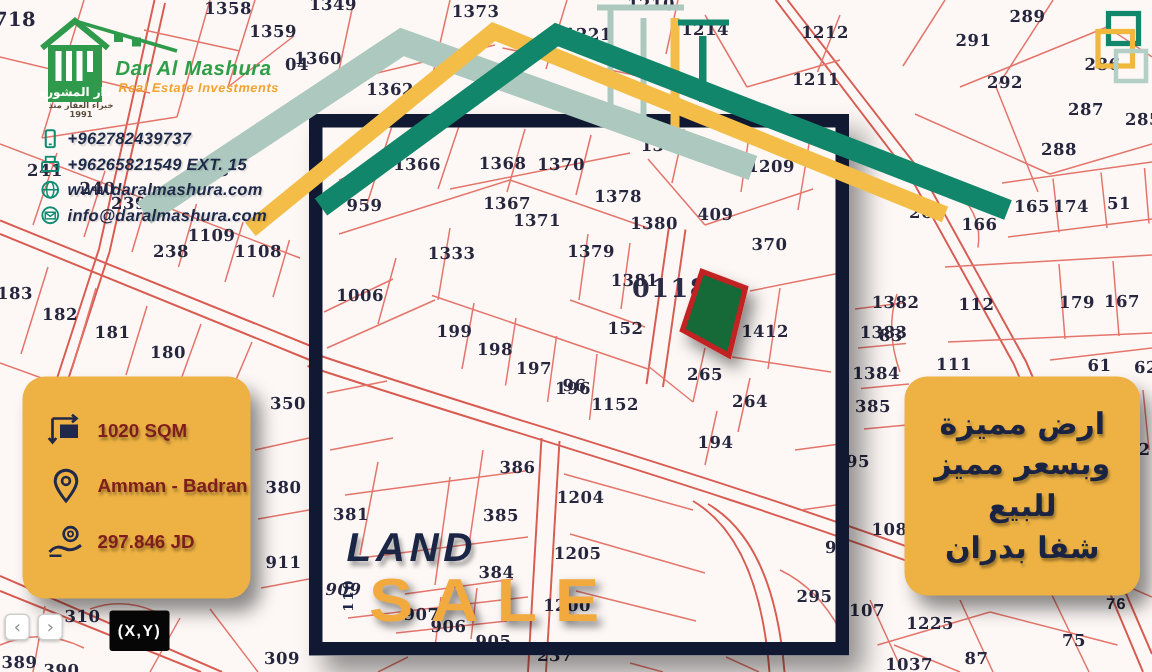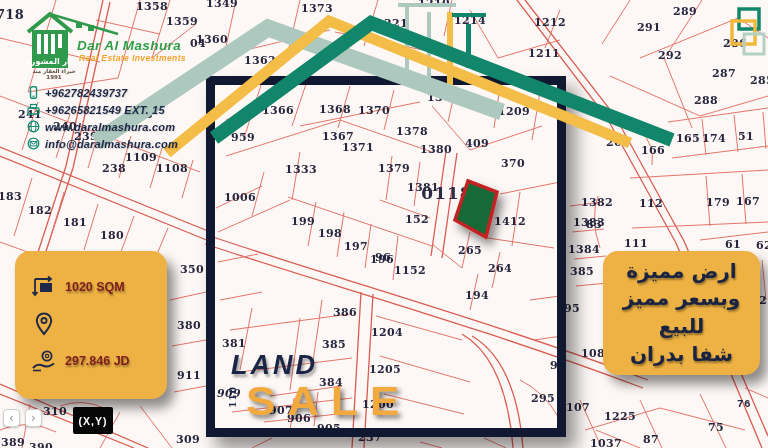--- a/index.html
+++ b/index.html
@@ -45,21 +45,21 @@
           text-shadow:1px 1px 1px rgba(0,0,0,.15); white-space:nowrap; }
 
   
   .card { position:absolute; background:#edb243; border-radius:15px; z-index:6;
           box-shadow:7px 9px 12px rgba(0,0,0,.45); }
   .card-left { left:15px; top:251px; width:152px; height:148px; padding:24px 10px 0 16px; }
   .i-row { display:flex; align-items:center; margin-bottom:13px; }
   .i-ic { width:26px; height:24px; flex:0 0 26px; margin-right:8px; }
   .i-tx { font:800 12.5px "Liberation Sans",sans-serif; color:#7f1d1d;
           text-shadow:1px 2px 2px rgba(0,0,0,.35); white-space:nowrap; }
-  .card-right { left:603px; top:251px; width:157px; height:124px;
+  .card-right { left:603px; top:251px; width:157px; height:146px;
                 display:flex; flex-direction:column; justify-content:center; }
   .ar-line { direction:rtl; text-align:center; font:700 20px "DejaVu Sans",sans-serif;
              color:#1a2342; line-height:1.38; text-shadow:1px 2px 2px rgba(0,0,0,.35); }
 
   
   .land { position:absolute; left:231px; top:350px; z-index:6;
           font:italic 900 27px "Liberation Sans",sans-serif; color:#1b2545;
           letter-spacing:3px; text-shadow:2px 3px 3px rgba(0,0,0,.35); }
   .sale { position:absolute; left:246px; top:378px; z-index:6;
           font:900 44px "Liberation Sans",sans-serif; color:#f2a93e;
@@ -423,20 +423,21 @@
         <path d="M4,4 L20,4 M17,1.5 L20,4 L17,6.5" stroke="#20294a" stroke-width="1.8" fill="none"></path>
         <path d="M4,4 L4,20 M1.5,17 L4,20 L6.5,17" stroke="#20294a" stroke-width="1.8" fill="none"></path>
       </svg>
       <span class="i-tx">1020 SQM</span>
     </div>
     <div class="i-row">
       <svg class="i-ic" viewBox="0 0 26 24">
         <path d="M13,1.5 C8.9,1.5 5.8,4.6 5.8,8.6 C5.8,13.6 13,22 13,22 C13,22 20.2,13.6 20.2,8.6 C20.2,4.6 17.1,1.5 13,1.5 Z" fill="none" stroke="#20294a" stroke-width="2"></path>
         <circle cx="13" cy="8.6" r="2.6" fill="none" stroke="#20294a" stroke-width="1.8"></circle>
       </svg>
+      <span class="i-tx">Amman - Badran</span>
     </div>
     <div class="i-row">
       <svg class="i-ic" viewBox="0 0 26 24">
         <circle cx="16" cy="7" r="4.6" fill="none" stroke="#20294a" stroke-width="1.8"></circle>
         <circle cx="16" cy="7" r="1.7" fill="none" stroke="#20294a" stroke-width="1.2"></circle>
         <path d="M2,19 C6,14.5 9,15.5 13,17 C16,18.2 19,17.5 23,14.5" fill="none" stroke="#20294a" stroke-width="2"></path>
         <path d="M2,21.5 L10,21.5" stroke="#20294a" stroke-width="1.6"></path>
       </svg>
       <span class="i-tx">297.846 JD</span>
     </div>

